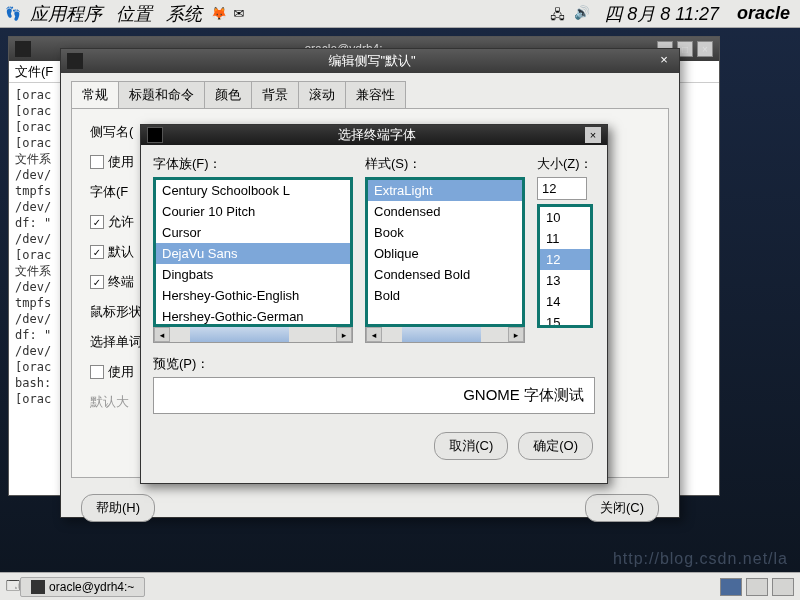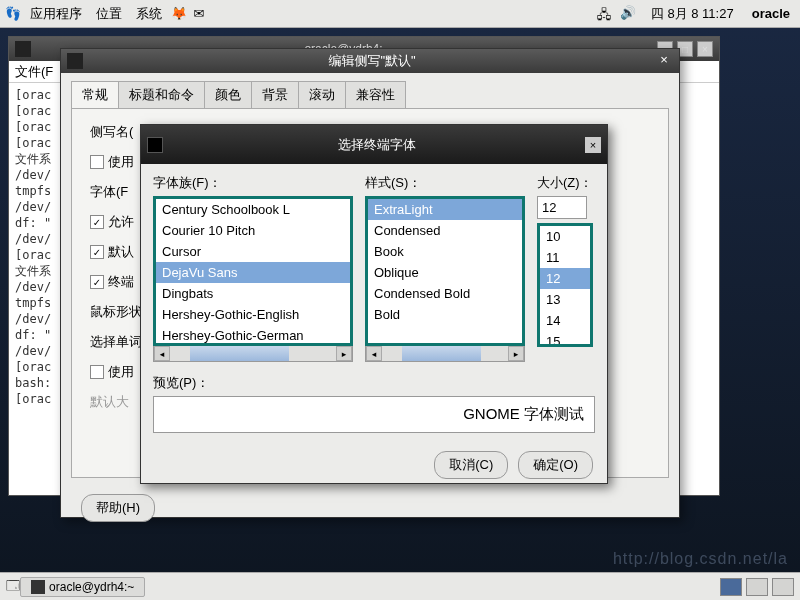--- a/index.html
+++ b/index.html
@@ -2,21 +2,21 @@
 <html><head>
 <meta charset="utf-8">
 <style>
 * { box-sizing: border-box; margin: 0; padding: 0; font-family: sans-serif; }
 body { width: 800px; height: 600px; background: linear-gradient(180deg, #1a2842 0%, #0d1520 100%); overflow: hidden; position: relative; font-size: 13px; }
 
 
 .top-panel { height: 28px; background: #e8e8e6; border-bottom: 1px solid #aaa; display: flex; align-items: center; padding: 0 4px; }
 .panel-left { display: flex; align-items: center; gap: 2px; }
 .panel-left .icon { width: 18px; height: 18px; display: flex; align-items: center; justify-content: center; }
-.panel-item { padding: 2px 6px; font-size: 13px; }
+.panel-item { padding: 2px 6px; font-size: 18px; font-style: italic; }
 .panel-right { margin-left: auto; display: flex; align-items: center; gap: 6px; }
 .panel-right .icon { width: 18px; height: 18px; }
 
 
 .term-win { position: absolute; left: 8px; top: 36px; width: 712px; height: 460px; background: #fff; border: 1px solid #555; }
 .term-title { height: 24px; background: linear-gradient(#5a5a5a,#3a3a3a); display: flex; align-items: center; padding: 0 6px; color: #ddd; font-size: 12px; }
 .term-title .ticon { width: 16px; height: 16px; background: #222; margin-right: 6px; }
 .term-title .spacer { flex: 1; text-align: center; }
 .term-title .wbuttons { display: flex; gap: 4px; }
 .term-title .wbtn { width: 16px; height: 16px; background: #ccc; border: 1px solid #888; font-size: 10px; display: flex; align-items: center; justify-content: center; }
@@ -34,21 +34,21 @@
 .tab.active { background: #f4f4f2; }
 .tab-body { margin: 0 10px 10px 10px; background: #f4f4f2; border: 1px solid #aaa; padding: 14px 18px; height: 370px; }
 .form-row { display: flex; align-items: center; margin-bottom: 12px; font-size: 13px; }
 .form-label { width: 60px; }
 .chk { width: 14px; height: 14px; border: 1px solid #888; background: #fff; margin-right: 4px; display: inline-flex; align-items: center; justify-content: center; font-size: 10px; }
 .dlg1-buttons { display: flex; justify-content: space-between; padding: 6px 20px; gap: 12px; }
 .btn { padding: 4px 14px; background: #e6e6e4; border: 1px solid #999; border-radius: 12px; font-size: 13px; }
 
 
 .dlg2 { position: absolute; left: 140px; top: 124px; width: 468px; height: 360px; background: #ececea; border: 1px solid #333; box-shadow: 4px 4px 10px rgba(0,0,0,0.5); }
-.dlg2-title { height: 39px; background: linear-gradient(#3a3a3a,#1a1a1a); display: flex; align-items: center; padding: 0 6px; color: #fff; font-size: 13px; }
+.dlg2-title { height: 20px; background: linear-gradient(#3a3a3a,#1a1a1a); display: flex; align-items: center; padding: 0 6px; color: #fff; font-size: 13px; }
 .dlg2-title .ticon { width: 16px; height: 16px; background: #000; margin-right: 6px; border: 1px solid #555; }
 .dlg2-title .spacer { flex: 1; text-align: center; }
 .dlg2-title .xbtn { width: 16px; height: 16px; background: #ccc; color: #000; font-size: 11px; display: flex; align-items: center; justify-content: center; cursor: pointer; }
 .dlg2-body { padding: 10px 12px; }
 .cols { display: flex; gap: 12px; }
 .col-label { font-size: 13px; margin-bottom: 4px; }
 .listbox { border: 3px solid #0f766e; background: #fff; height: 150px; overflow-y: auto; overflow-x: auto; font-size: 13px; }
 .listbox .item { padding: 3px 6px; white-space: nowrap; }
 .listbox .item.sel { background: #7da7d9; color: #fff; }
 .size-input { width: 50px; border: 1px solid #999; padding: 3px 4px; font-size: 13px; background: #fff; margin-bottom: 4px; }
@@ -175,20 +175,21 @@
     <div class="form-row">
         <span class="chk"></span>
         <span>使用</span>
       </div>
     <div class="form-row" style="color:#999">
         <span>默认大</span>
       </div>
   </div>
   <div class="dlg1-buttons">
     <div class="btn">帮助(H)</div>
+    <div class="btn">关闭(C)</div>
   </div>
 </div>
 
 <div class="dlg2">
   <div class="dlg2-title">
     <div class="ticon"></div>
     <div class="spacer">选择终端字体</div>
     <div class="xbtn">×</div>
   </div>
   <div class="dlg2-body">

